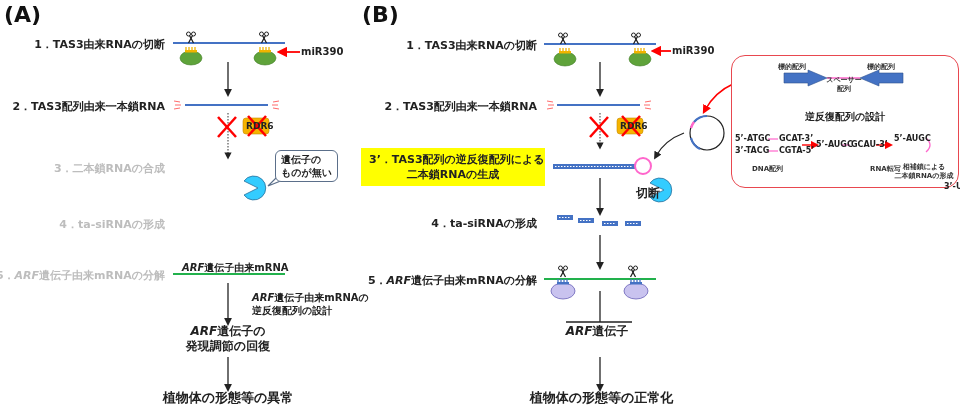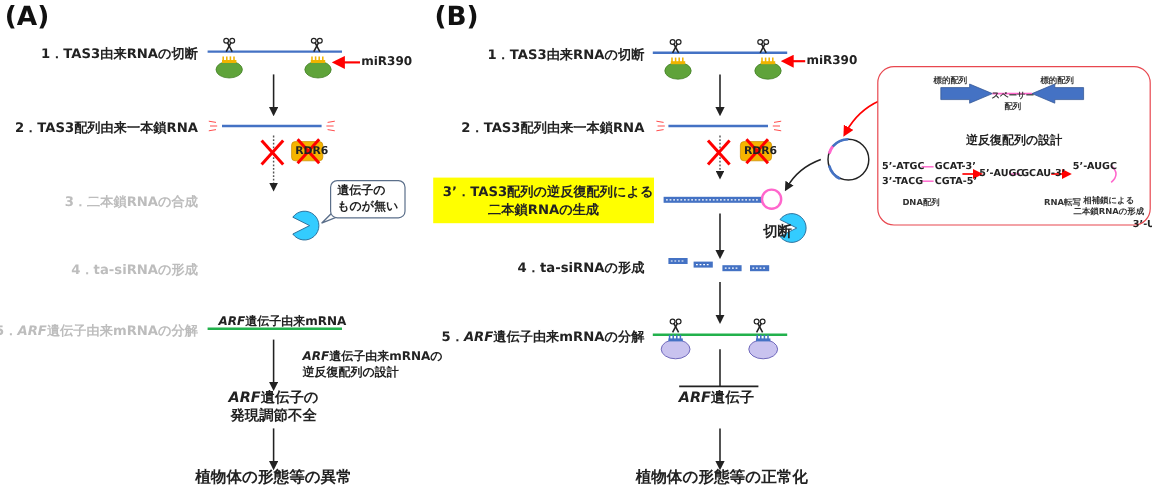--- a/index.html
+++ b/index.html
@@ -180,21 +180,21 @@
 </div>
 <div class="abs step gray" style="right:795px;top:217px;">4．ta-siRNAの形成</div>
 <div class="abs step gray" style="right:795px;top:268px;"><span>5．</span><i>ARF</i><span>遺伝子由来mRNAの分解</span></div>
 <div class="abs lbl" style="left:182px;top:261px;"><i>ARF</i><span>遺伝子由来mRNA</span></div>
 <div class="abs lbl" style="left:252px;top:291px;line-height:13px;">
   <div><i>ARF</i><span>遺伝子由来mRNAの</span></div>
   <div>逆反復配列の設計</div>
 </div>
 <div class="abs center-txt" style="left:178px;top:324px;width:100px;">
   <div><i>ARF</i><span>遺伝子の</span></div>
-  <div>発現調節不全</div>
+  <div>発現調節の回復</div>
 </div>
 <div class="abs final-txt" style="left:158px;top:389px;width:140px;">植物体の形態等の異常</div>
 
 <div class="abs panel-label" style="left:362px;top:2px;">(B)</div>
 
 <div class="abs step" style="right:423px;top:38px;">1．TAS3由来RNAの切断</div>
 <div class="abs lbl" style="left:672px;top:45px;">miR390</div>
 <div class="abs step" style="right:423px;top:99px;">2．TAS3配列由来一本鎖RNA</div>
 <div class="abs lbl" style="left:620px;top:121px;font-size:9px;">RDR6</div>
 <div class="abs highlight" style="left:361px;top:148px;width:168px;">

